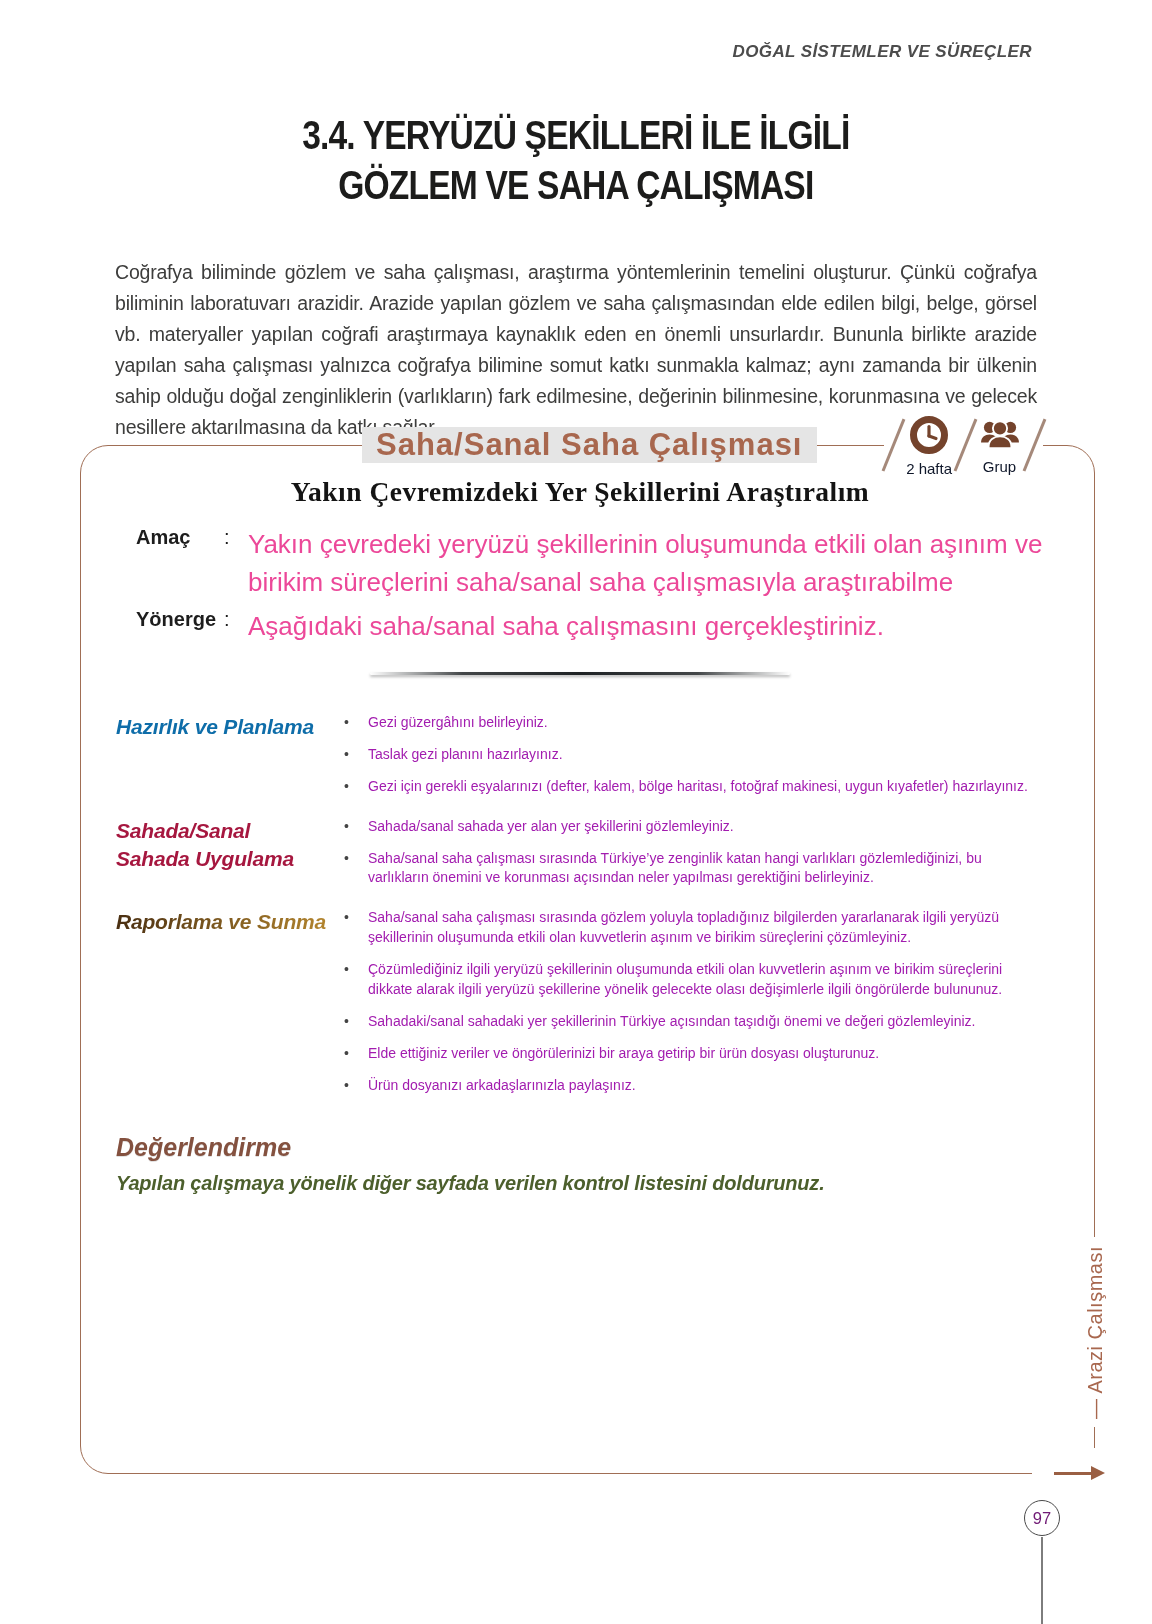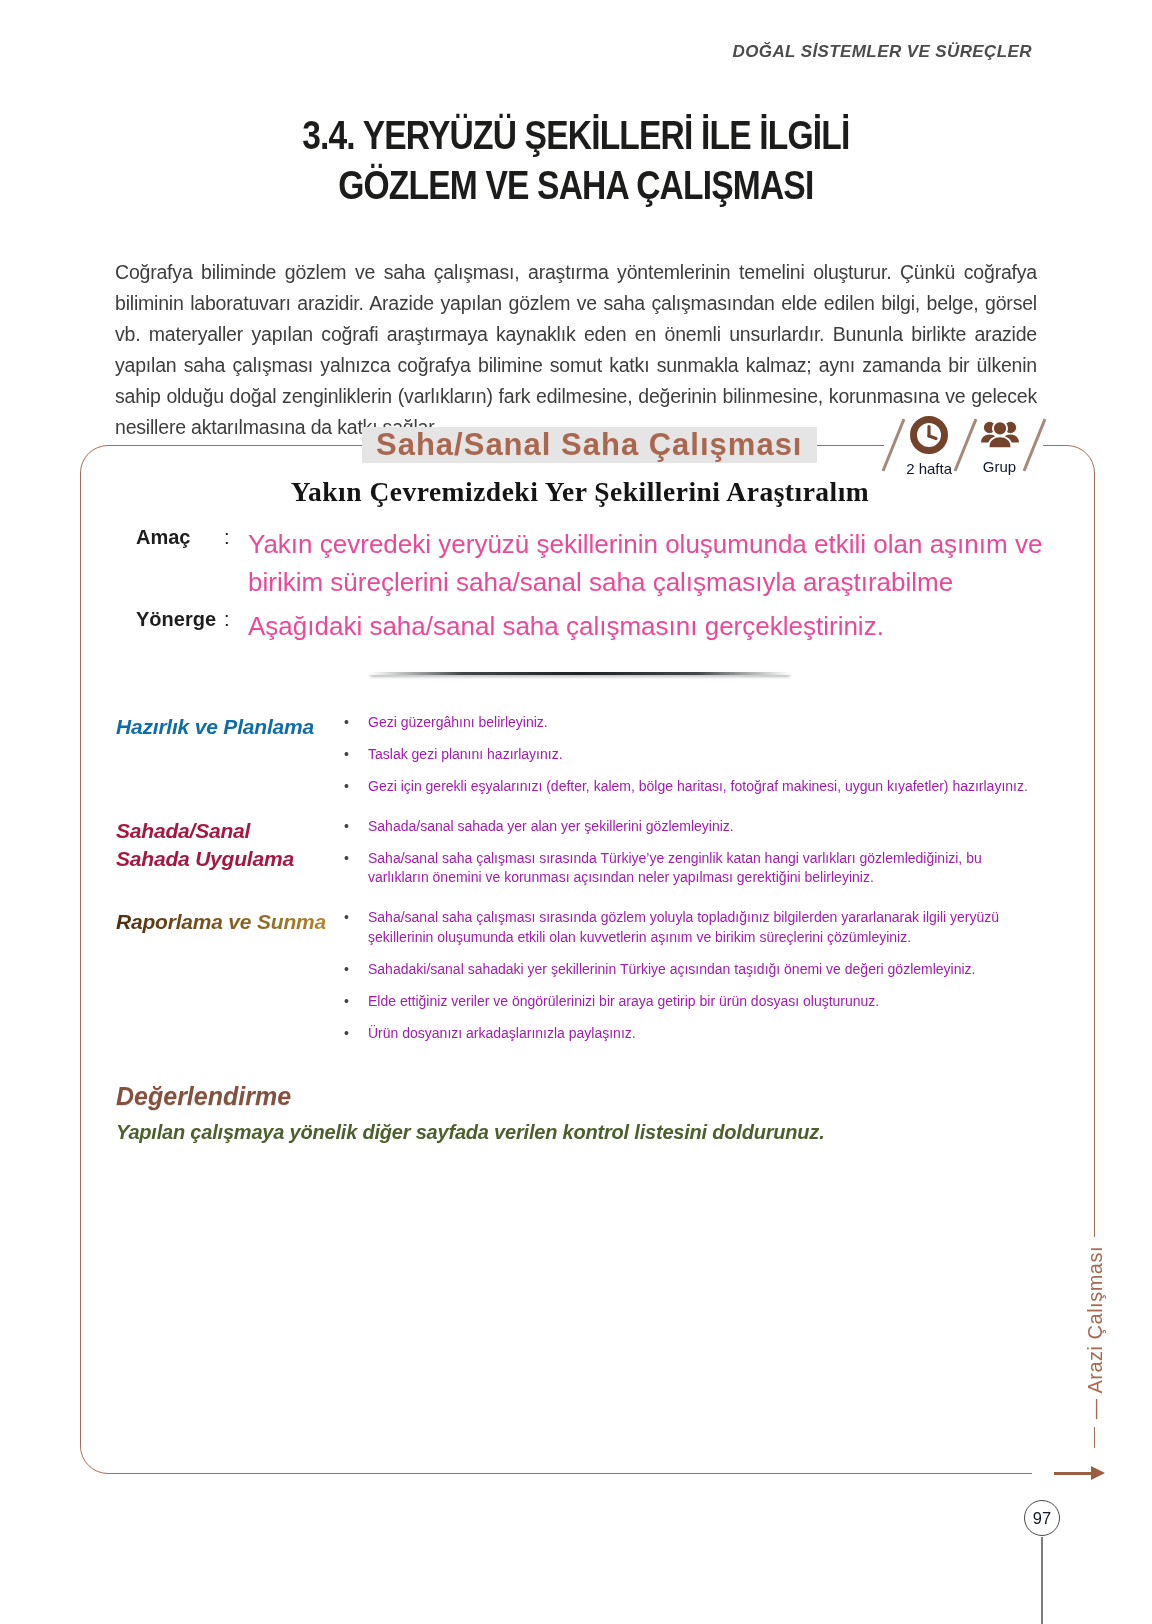--- a/index.html
+++ b/index.html
@@ -104,21 +104,21 @@
   .arrow-gap{position:absolute;left:1032px;top:1448px;width:78px;height:38px;background:#fff;}
   .arrow{position:absolute;left:1054px;top:1472px;width:38px;height:2.6px;background:#9a5f43;}
   .arrow::after{
     content:"";position:absolute;right:-13px;top:-5.7px;width:0;height:0;
     border-left:14px solid #9a5f43;border-top:7px solid transparent;border-bottom:7px solid transparent;
   }
   
   .page-num{
     position:absolute;left:1024px;top:1500px;width:36px;height:36px;box-sizing:border-box;
     border:1.7px solid #4a4a4a;border-radius:50%;background:#fff;
-    display:flex;align-items:center;justify-content:center;font-size:16.5px;color:#0f172a;
+    display:flex;align-items:center;justify-content:center;font-size:16.5px;color:#701a75;
   }
   .page-num-line{position:absolute;left:1041px;top:1537px;width:1.7px;height:87px;background:#7d7d7d;}
 </style>
 </head>
 <body>
 
 <div class="page-header">DOĞAL SİSTEMLER VE SÜREÇLER</div>
 
 <div class="main-title">
   <div class="squeeze">3.4. YERYÜZÜ ŞEKİLLERİ İLE İLGİLİ</div>
@@ -159,20 +159,21 @@
         <div class="section-label s-red">Sahada/Sanal Sahada Uygulama</div>
         <ul>
           <li>Sahada/sanal sahada yer alan yer şekillerini gözlemleyiniz.</li>
           <li>Saha/sanal saha çalışması sırasında Türkiye’ye zenginlik katan hangi varlıkları gözlemlediğinizi, bu varlıkların önemini ve korunması açısından neler yapılması gerektiğini belirleyiniz.</li>
         </ul>
       </div>
       <div class="section">
         <div class="section-label s-brown">Raporlama ve Sunma</div>
         <ul>
           <li>Saha/sanal saha çalışması sırasında gözlem yoluyla topladığınız bilgilerden yararlanarak ilgili yeryüzü şekillerinin oluşumunda etkili olan kuvvetlerin aşınım ve birikim süreçlerini çözümleyiniz.</li>
+          <li>Çözümlediğiniz ilgili yeryüzü şekillerinin oluşumunda etkili olan kuvvetlerin aşınım ve birikim süreçlerini dikkate alarak ilgili yeryüzü şekillerine yönelik gelecekte olası değişimlerle ilgili öngörülerde bulununuz.</li>
           <li>Sahadaki/sanal sahadaki yer şekillerinin Türkiye açısından taşıdığı önemi ve değeri gözlemleyiniz.</li>
           <li>Elde ettiğiniz veriler ve öngörülerinizi bir araya getirip bir ürün dosyası oluşturunuz.</li>
           <li>Ürün dosyanızı arkadaşlarınızla paylaşınız.</li>
         </ul>
       </div>
     </div>
 
     <div class="eval-heading">Değerlendirme</div>
     <div class="eval-text">Yapılan çalışmaya yönelik diğer sayfada verilen kontrol listesini doldurunuz.</div>
   </div>

